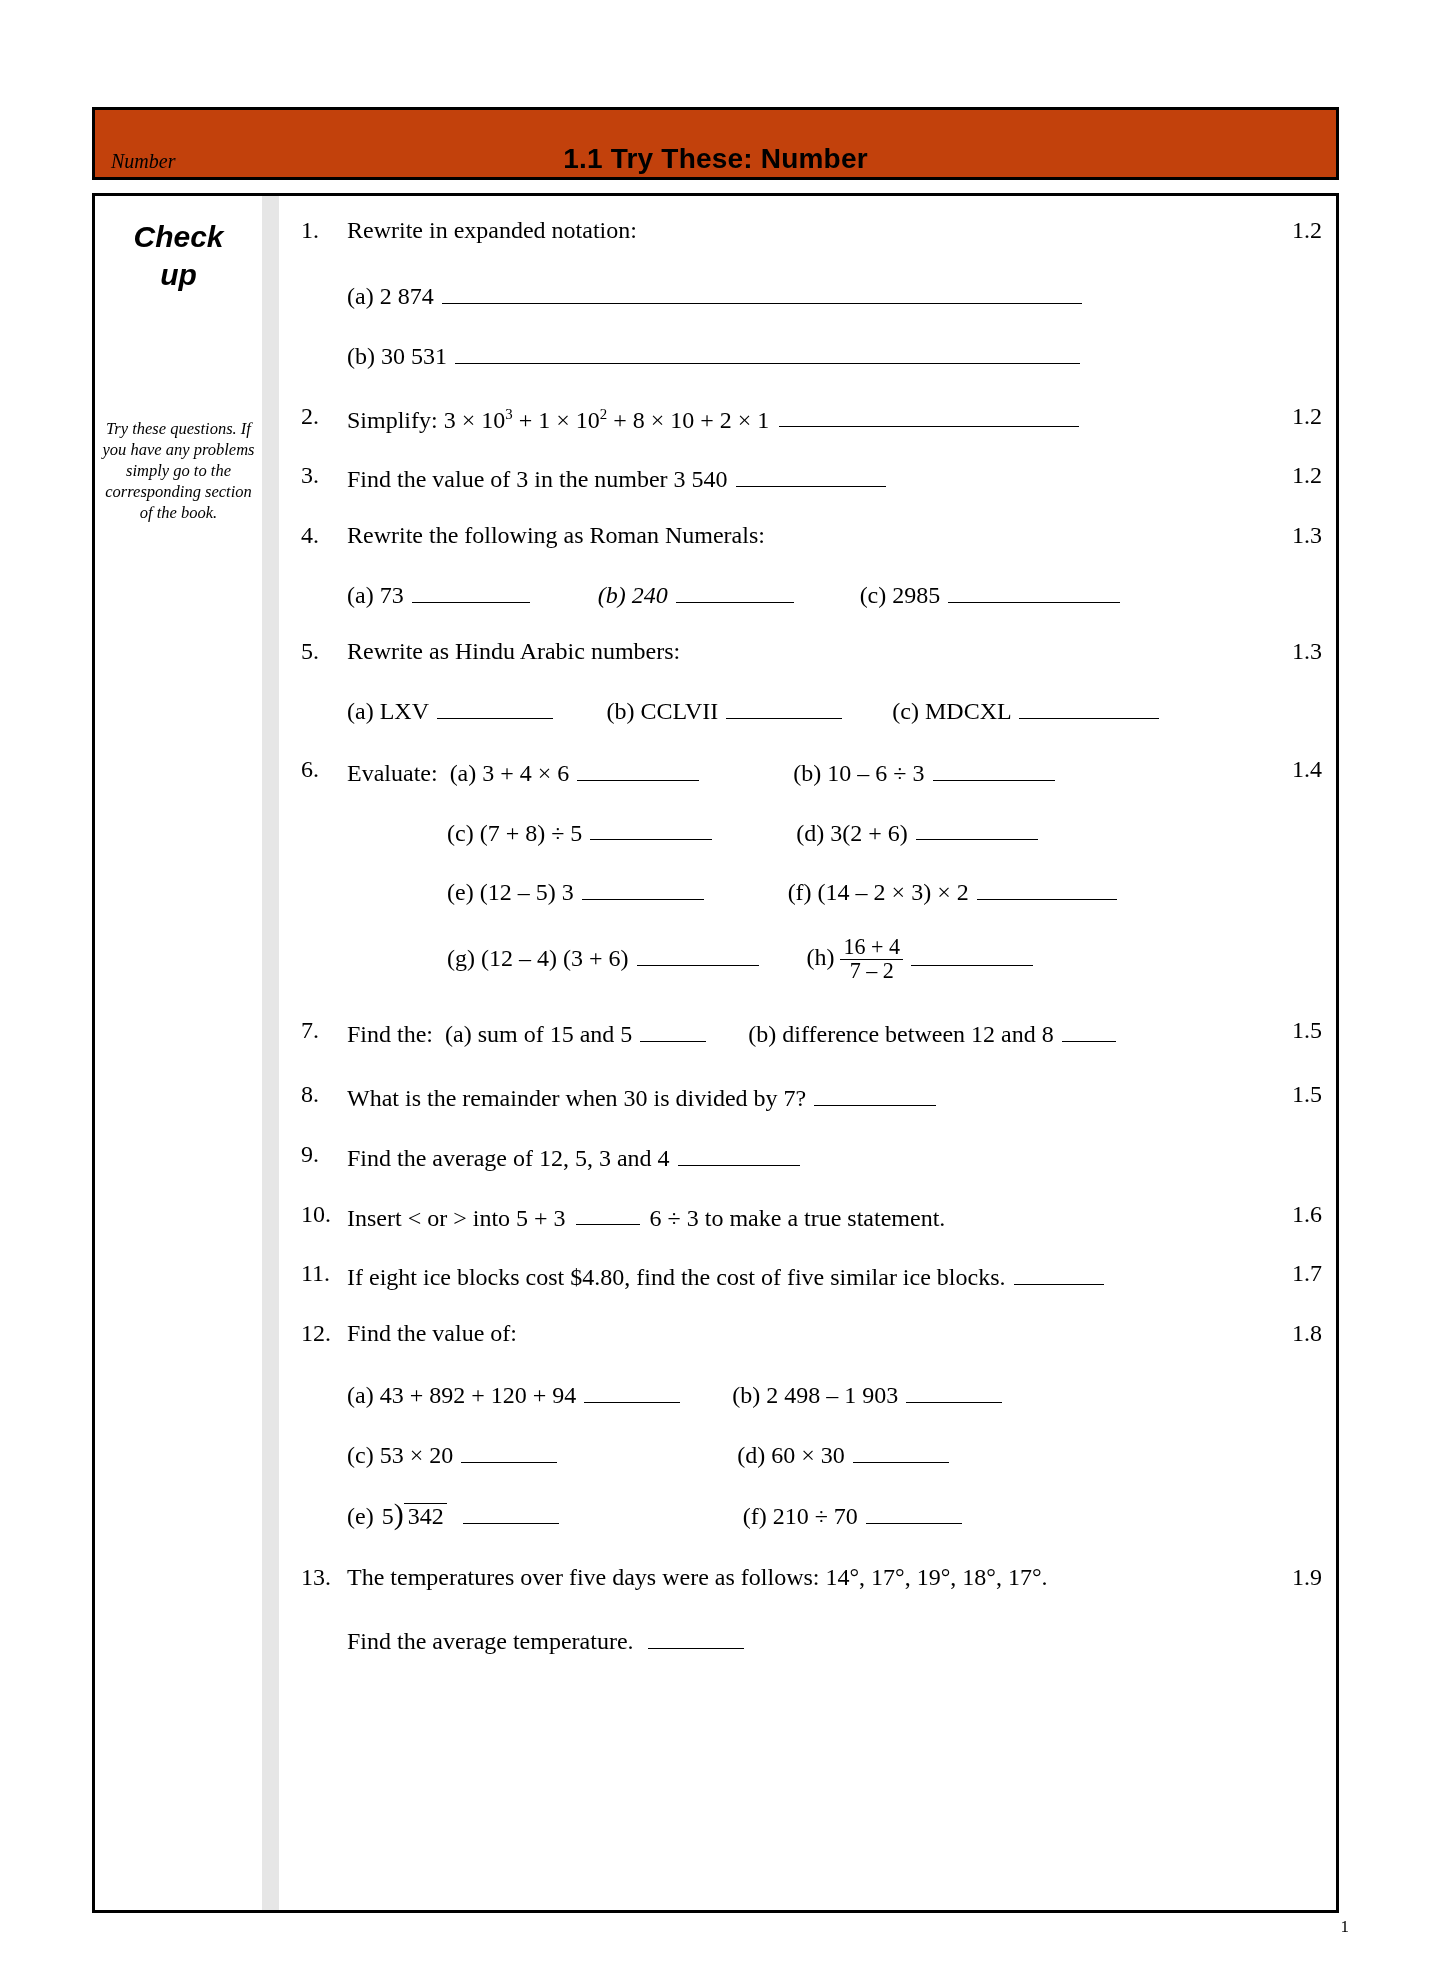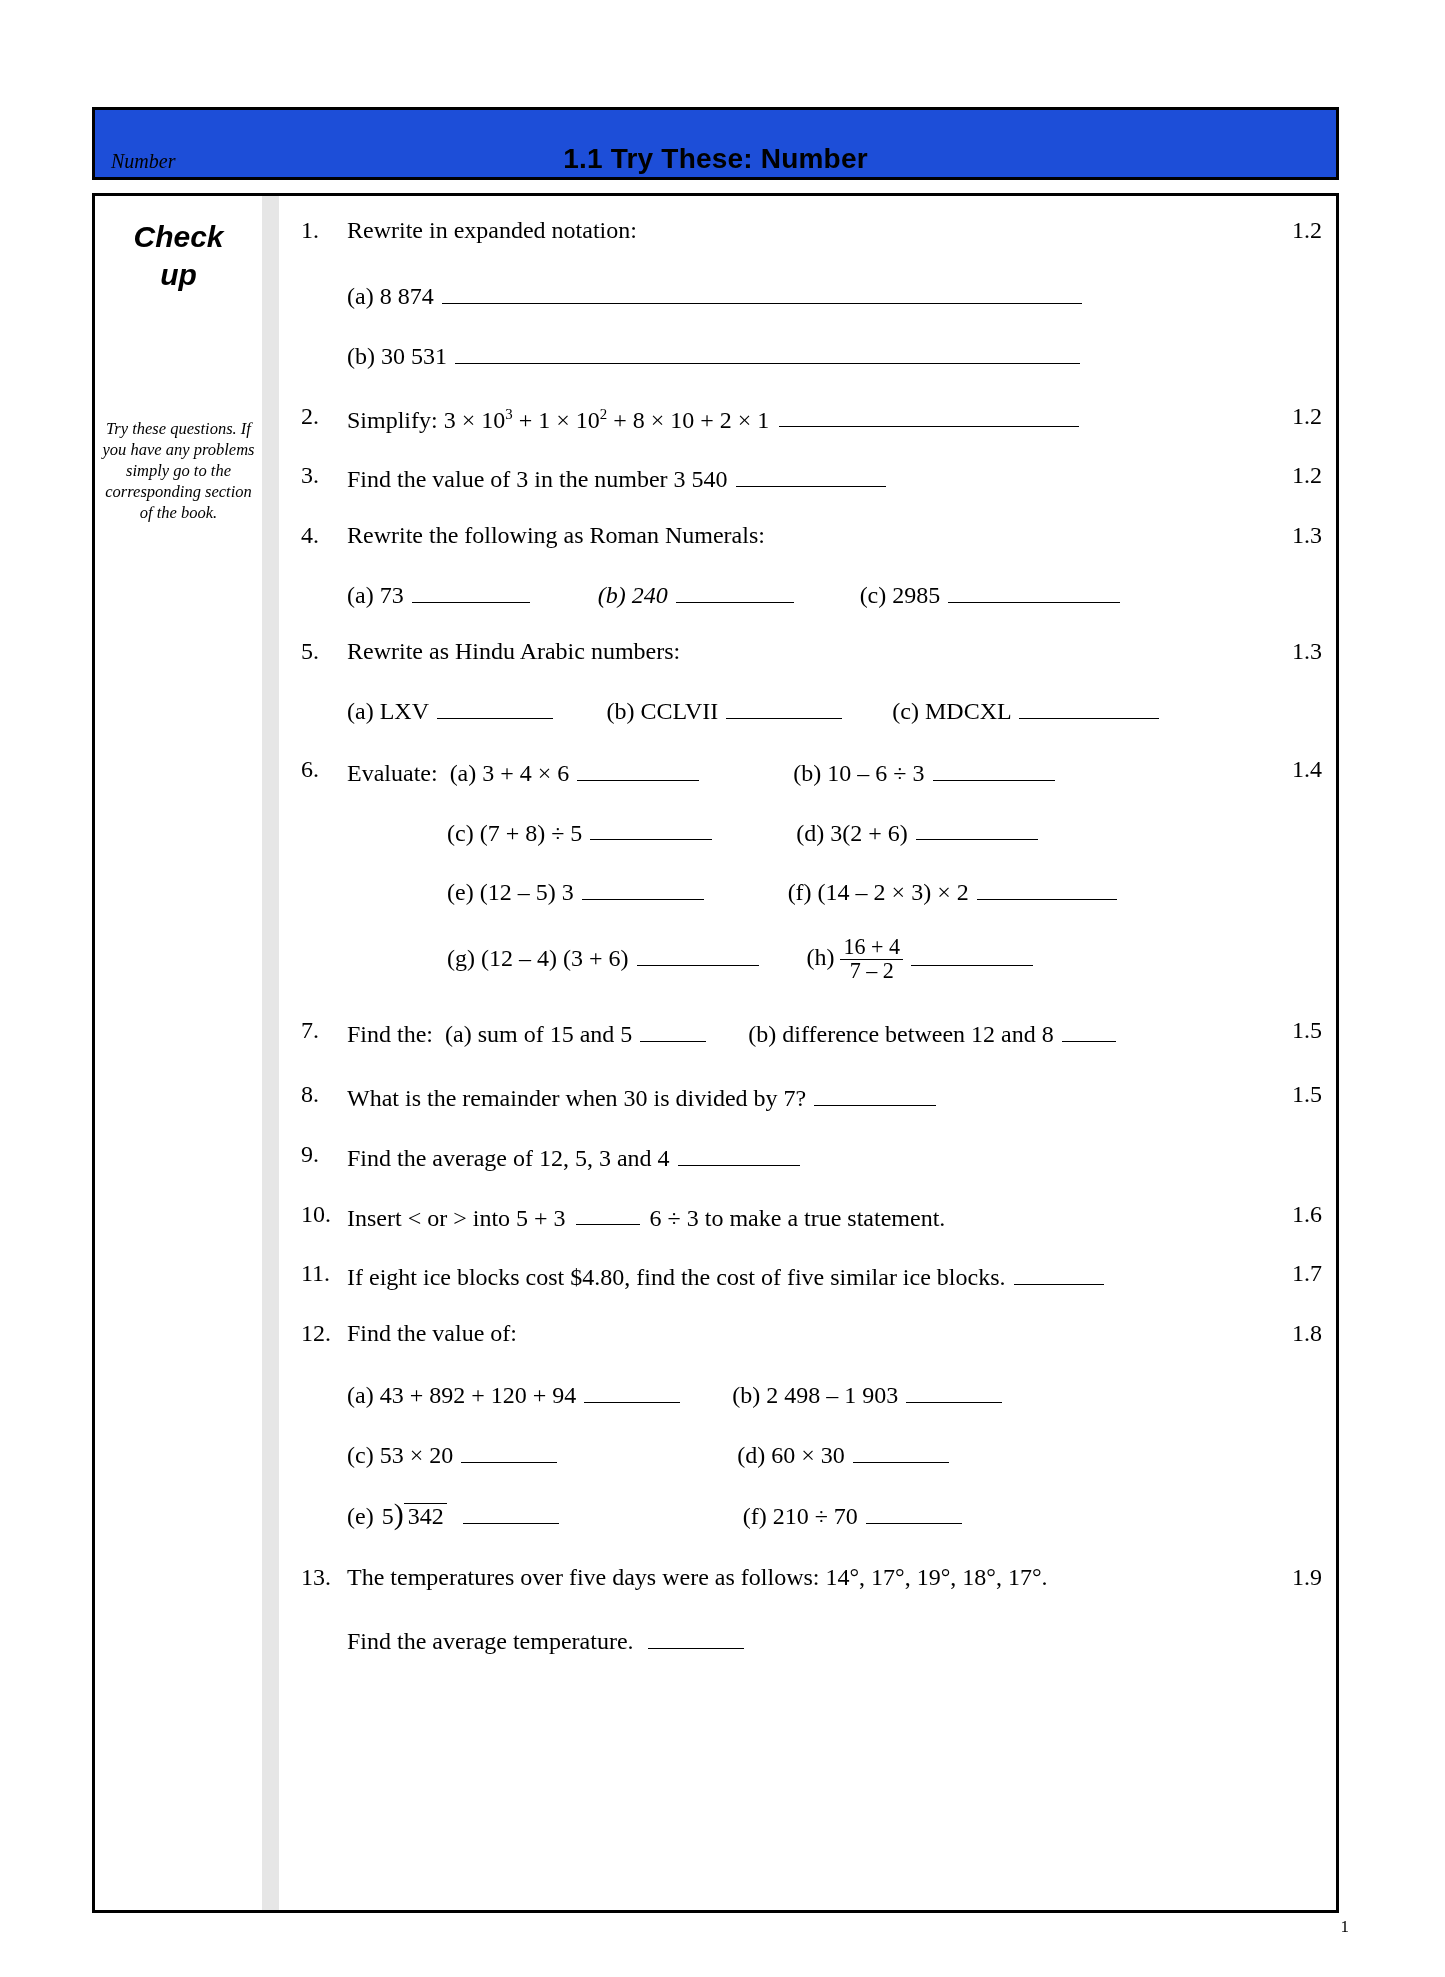--- a/index.html
+++ b/index.html
@@ -16,21 +16,21 @@
     left:0;top:0;
     width:1445px;height:1977px;
   }
   
   .header-box{
     position:absolute;
     left:92px;top:107px;
     width:1247px;height:73px;
     border:3px solid #000;
     box-sizing:border-box;
-    background:#1d4ed8;
+    background:#c2410c;
   }
   .header-chapter{
     position:absolute;
     left:16px;bottom:4px;
     font-style:italic;
     font-size:20px;
     font-family:"Liberation Serif", serif;
   }
   .header-title{
     position:absolute;
@@ -174,21 +174,21 @@
     <div class="content">
       <div class="qlist">
 
         <div class="q" style="margin-top:22px;">
           <span class="qnum">1.</span>
           <span class="qbody">Rewrite in expanded notation:</span>
           <span class="ref">1.2</span>
         </div>
         <div class="q sub" style="margin-top:38px;">
           <span>(a)</span>
-          <span>8 874</span>
+          <span>2 874</span>
           <span class="blank" style="width:640px;"></span>
         </div>
         <div class="q sub" style="margin-top:32px;">
           <span>(b)</span>
           <span>30 531</span>
           <span class="blank" style="width:625px;"></span>
         </div>
 
         <div class="q" style="margin-top:36px;">
           <span class="qnum">2.</span>

